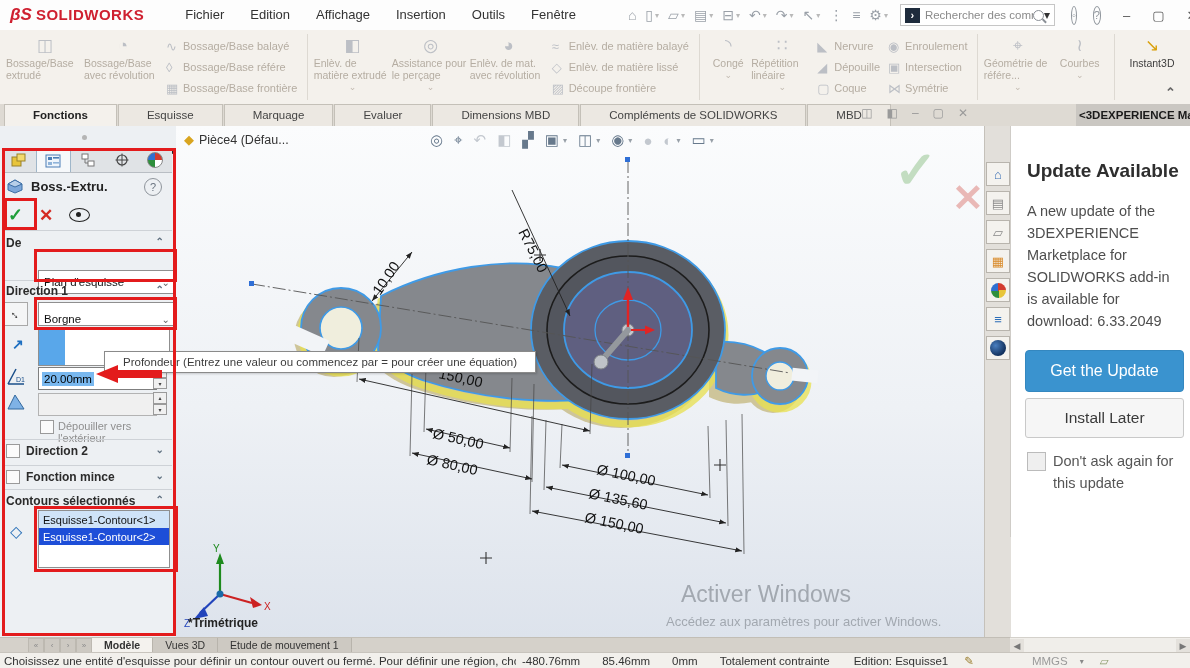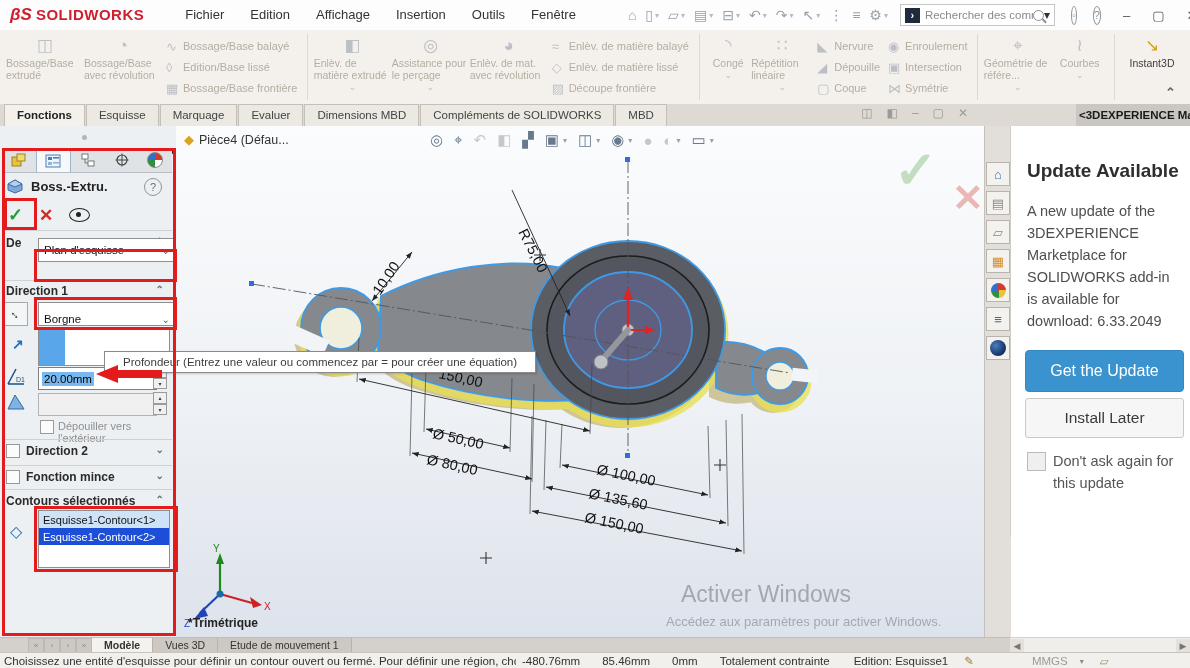--- a/index.html
+++ b/index.html
@@ -43,21 +43,21 @@
   .rcol{display:flex;flex-direction:column;justify-content:center;gap:6px;padding:0 4px;}
   .rsmall{display:flex;align-items:center;white-space:nowrap;}
   .rsmall .si{font-size:13px;color:#bcbfc5;width:17px;}
   .rsmall .sl{font-size:11px;color:#b5ada2;}
   .rbig.active .ricon{color:#d9a00a;}
   .rbig.active .rlabel{color:#3d3d3d;}
   .ribcollapse{position:absolute;right:14px;bottom:4px;font-size:13px;font-weight:bold;color:#666;}
   
   .tabrow{position:absolute;left:0;top:104px;width:1190px;height:22px;background:#dedad3;
           display:flex;align-items:flex-end;}
-  .ctab{padding:0 12px;font-size:11.5px;line-height:21px;background:#ece8e2;color:#444;
+  .ctab{padding:0 28px;font-size:11.5px;line-height:21px;background:#ece8e2;color:#444;
         border:1px solid #c4c0b8;border-bottom:none;margin-right:1px;}
   .ctab.active{background:#f4f1ec;font-weight:bold;color:#222;}
   .docwin{position:absolute;right:222px;top:2px;display:flex;gap:14px;color:#9a9a9a;font-size:12px;}
   .mkheader{position:absolute;left:1076px;top:104px;width:114px;height:22px;background:#cac7c2;
             display:flex;align-items:center;font-weight:bold;font-size:11.5px;color:#1a1a1a;
             white-space:nowrap;overflow:hidden;padding-left:3px;}
   
   .pm{position:absolute;left:0;top:126px;width:176px;height:511px;background:#edf0f3;
       border-right:1px solid #c2c2c2;}
   .pm-dot{position:absolute;left:82px;top:9px;width:5px;height:5px;border-radius:50%;background:#b5b5b5;}
@@ -221,21 +221,21 @@
         <span class="ricon">◔</span>
         <span class="rlabel">Bossage/Base avec révolution</span>
       </div>
       <div class="rcol">
         <div class="rsmall">
             <span class="si">∿</span>
             <span class="sl">Bossage/Base balayé</span>
           </div>
         <div class="rsmall">
             <span class="si">◊</span>
-            <span class="sl">Edition/Base lissé</span>
+            <span class="sl">Bossage/Base référe</span>
           </div>
         <div class="rsmall">
             <span class="si">▦</span>
             <span class="sl">Bossage/Base frontière</span>
           </div>
       </div>
     </div>
     <div class="rsep"></div>
     <div class="rgroup">
       <div class="rbig">
@@ -400,21 +400,21 @@
     <span class="pm-help">?</span>
     <div class="pm-btns">
       <span class="ok">✓</span>
       <span class="cancel">✕</span>
       <span class="eye"></span>
     </div>
     <div class="pm-hr" style="top:104px;"></div>
 
     <span class="sechead" style="top:110px;">De</span>
     <span class="chev" style="top:110px;">⌃</span>
-    <div class="dd" style="top:112px;">
+    <div class="dd" style="top:144px;">
       <span>Plan d'esquisse</span>
       <span class="ddc">⌄</span>
     </div>
     <div class="pm-hr" style="top:154px;"></div>
 
     <span class="sechead" style="top:158px;">Direction 1</span>
     <span class="chev" style="top:158px;">⌃</span>
     <span class="tinybox abs" style="left:4px;top:176px;">
       <span style="transform:rotate(45deg);font-size:12px;color:#333;">↔</span>
     </span>

